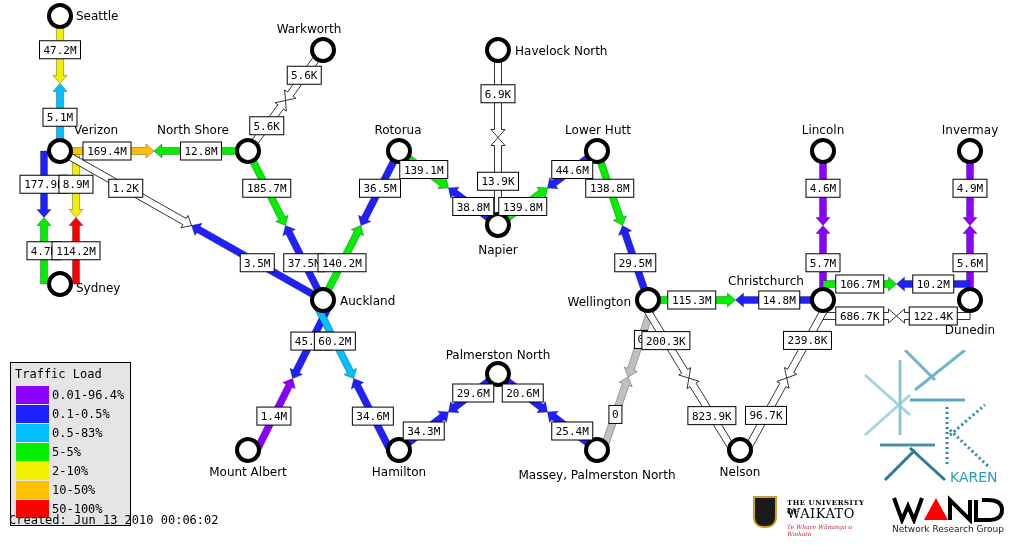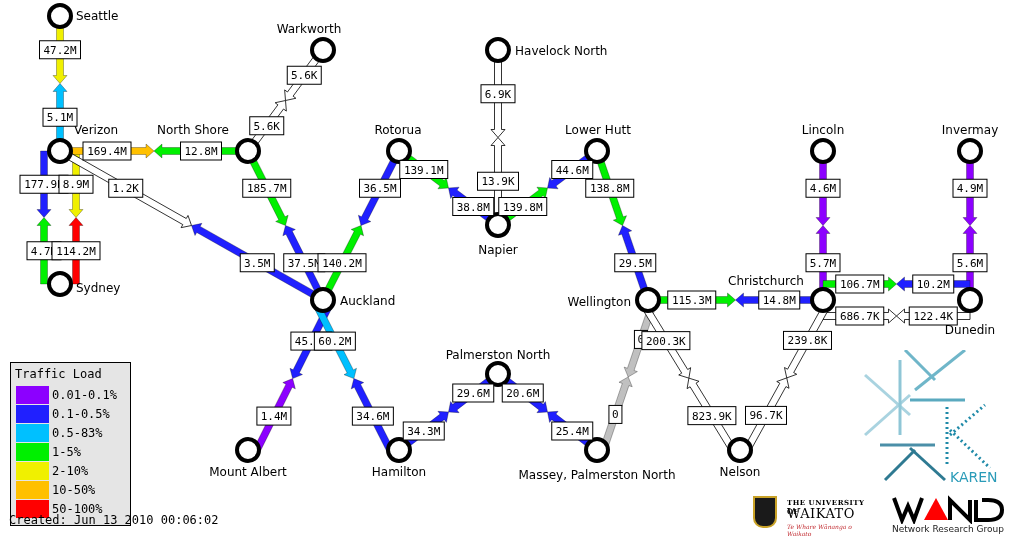--- a/index.html
+++ b/index.html
@@ -403,33 +403,33 @@
         <text x="765.999888805616" y="419.4049384724409" text-anchor="middle" class="link-label-text">96.7K</text>
       </g>
     </g>
 </svg>
 
 <div class="legend">
   <div class="legend-title">Traffic Load</div>
   <div id="legend-rows">
       <div class="legend-row">
         <div class="legend-swatch" style="background: rgb(140, 0, 255);"></div>
-        <span class="legend-text">0.01-0.1%</span>
+        <span class="legend-text">0.01-96.4%</span>
       </div>
       <div class="legend-row">
         <div class="legend-swatch" style="background: rgb(32, 32, 255);"></div>
         <span class="legend-text">0.1-0.5%</span>
       </div>
       <div class="legend-row">
         <div class="legend-swatch" style="background: rgb(0, 192, 255);"></div>
         <span class="legend-text">0.5-83%</span>
       </div>
       <div class="legend-row">
         <div class="legend-swatch" style="background: rgb(0, 240, 0);"></div>
-        <span class="legend-text">1-5%</span>
+        <span class="legend-text">5-5%</span>
       </div>
       <div class="legend-row">
         <div class="legend-swatch" style="background: rgb(240, 240, 0);"></div>
         <span class="legend-text">2-10%</span>
       </div>
       <div class="legend-row">
         <div class="legend-swatch" style="background: rgb(255, 192, 0);"></div>
         <span class="legend-text">10-50%</span>
       </div>
       <div class="legend-row">

